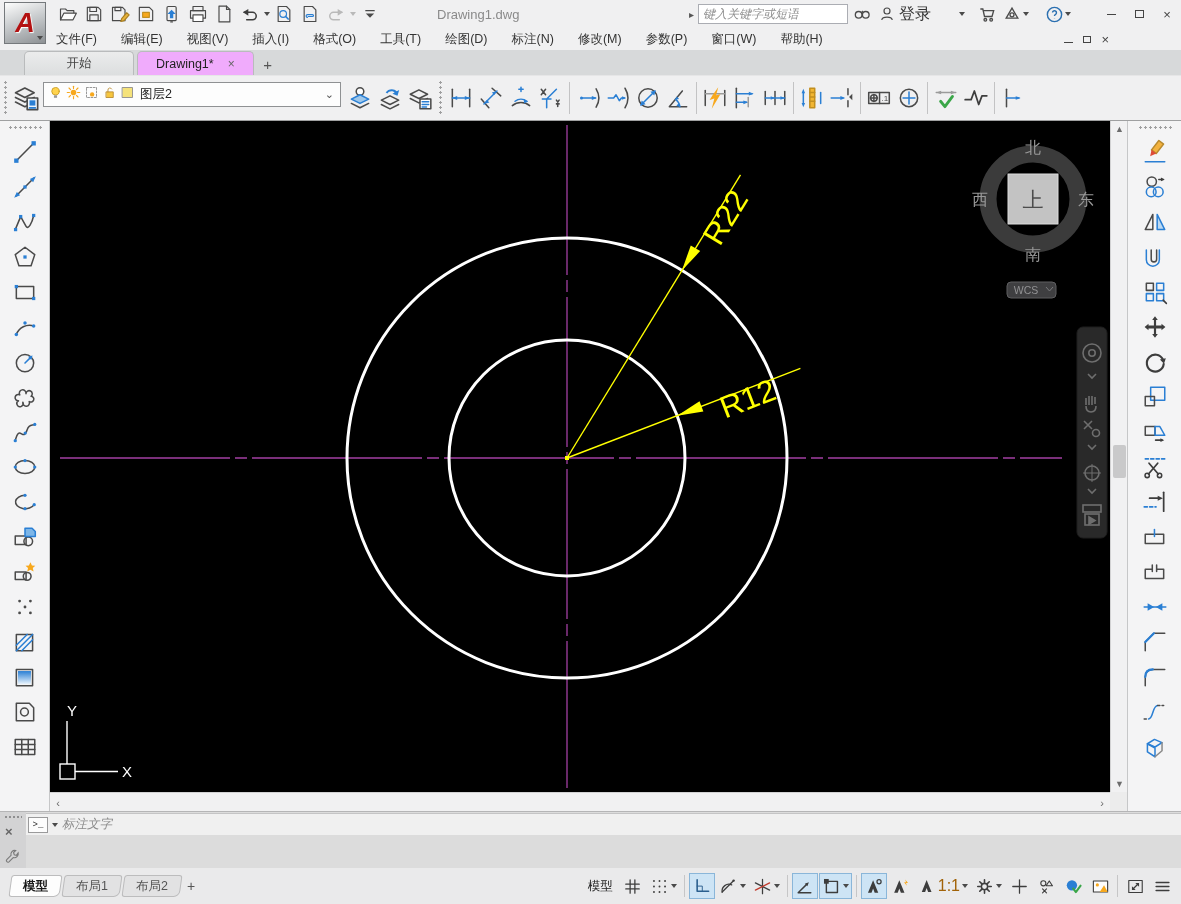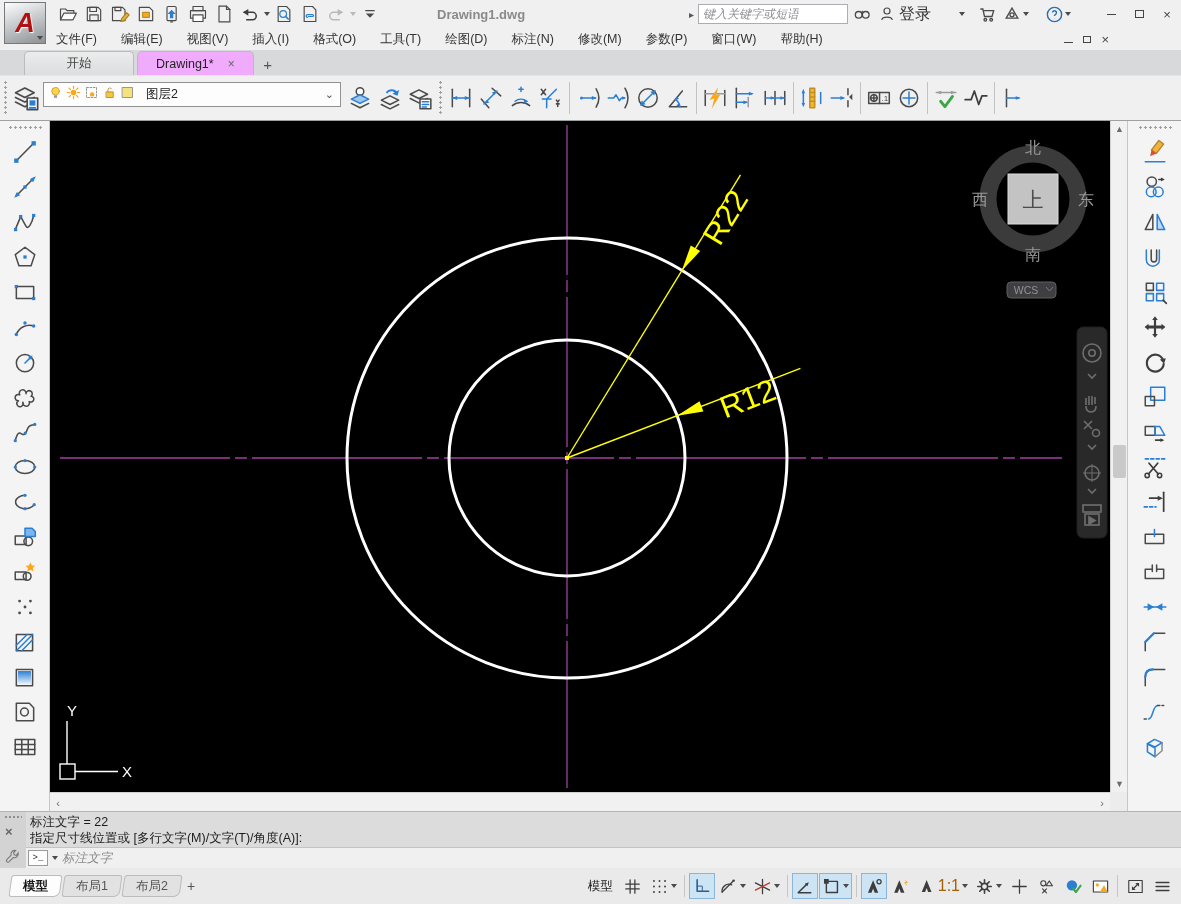--- a/index.html
+++ b/index.html
@@ -9,21 +9,21 @@
   
   #titlebar{position:absolute;top:0;left:0;width:1181px;height:28px;background:#f0f0f1;display:flex;align-items:center;}
   #logo{position:absolute;top:2px;left:4px;width:42px;height:42px;z-index:9;background:linear-gradient(160deg,#fdfdfd 0%,#c9ccce 45%,#8d9194 100%);border:1px solid #75797c;display:flex;align-items:center;justify-content:center;}
   #logo .a{font-size:27px;font-weight:bold;color:#b31111;font-style:italic;text-shadow:1px 1px 1px #fff;}
   #logo .lc{position:absolute;right:2px;bottom:3px;}
   .caret{width:0;height:0;border-left:3.5px solid transparent;border-right:3.5px solid transparent;border-top:4px solid #4a4a4a;display:inline-block;}
   .caret.lt{border-top-color:#b9b9b9;}
   #qat{display:flex;align-items:center;gap:2px;margin-left:56px;}
   .qbtn{width:24px;height:24px;display:flex;align-items:center;justify-content:center;}
   .qbtn svg{display:block;}
-  #win-title{position:absolute;left:437px;top:7px;color:#8a8a8a;font-size:13px;font-weight:bold;}
+  #win-title{position:absolute;left:437px;top:7px;color:#8a8a8a;font-size:13px;}
   #tb-right{position:absolute;right:0;top:0;height:28px;display:flex;align-items:center;}
   #expander{color:#555;font-size:10px;margin-right:4px;}
   #search-box{width:150px;height:20px;background:#fff;border:1px solid #abadb3;display:flex;align-items:center;padding:0 4px;}
   #search-box span{font-style:italic;color:#8f8f8f;font-size:12px;white-space:nowrap;overflow:hidden;}
   .tb-ic{width:22px;height:22px;display:flex;align-items:center;justify-content:center;margin-left:3px;}
   #signin-label{font-size:16px;color:#333;margin:0 2px 0 1px;}
   .winbtn{width:28px;height:22px;display:flex;align-items:center;justify-content:center;color:#444;}
   .wb-min{width:9px;height:1px;background:#444;display:inline-block;}
   .wb-max{width:9px;height:8px;border:1px solid #444;display:inline-block;}
   .wb-close{font-size:13px;line-height:1;}
@@ -42,21 +42,21 @@
   .ftab .closex{color:#666;font-size:12px;}
   #newtab{width:22px;height:22px;display:flex;align-items:center;justify-content:center;color:#555;font-size:15px;}
 
   
   #toolbar-top{position:absolute;top:76px;left:0;width:1181px;height:45px;background:#f0f0f1;border-bottom:1px solid #9fa0a1;display:flex;align-items:center;overflow:hidden;}
   .grip{width:5px;height:36px;background-image:radial-gradient(circle,#9f9fa0 1px,rgba(0,0,0,0) 1.2px);background-size:5px 5px;margin:0 3px;flex:none;}
   .tbtn{width:30px;height:36px;display:flex;align-items:center;justify-content:center;flex:none;}
   .tbtn svg{display:block;}
   .tsep{width:1px;height:32px;background:#c3c3c4;margin:0 3px;flex:none;}
   #layer-combo{width:298px;height:25px;background:#fdfdfd;border:1px solid #8f9193;display:flex;align-items:center;padding:0 4px;gap:3px;flex:none;margin:0 4px 8px 2px;align-self:center;}
-  #layer-combo .name{font-size:12.5px;color:#222;margin-left:8px;flex:1;}
+  #layer-combo .name{font-size:12.5px;color:#222;margin-left:2px;flex:1;}
   #layer-combo .chev{color:#555;font-size:11px;padding-right:2px;}
 
   
   #draw-toolbar{position:absolute;top:121px;left:0;width:50px;height:690px;background:#f4f4f5;border-right:1px solid #c6c7c8;display:flex;flex-direction:column;align-items:center;overflow:hidden;}
   #modify-toolbar{position:absolute;top:121px;left:1127px;width:54px;height:690px;background:#f4f4f5;border-left:1px solid #c6c7c8;display:flex;flex-direction:column;align-items:center;overflow:hidden;}
   .hgrip{width:34px;height:5px;background-image:radial-gradient(circle,#9f9fa0 1px,rgba(0,0,0,0) 1.2px);background-size:5px 5px;margin:4px 0 4px 0;flex:none;}
   .vbtn{width:34px;height:35px;display:flex;align-items:center;justify-content:center;flex:none;}
 
   #canvas{position:absolute;top:121px;left:50px;width:1060px;height:671px;background:#000;}
   #canvas svg{display:block;}
@@ -841,24 +841,20 @@
   <div id="cmd-rail">
     <div class="dots"></div>
     <div id="cmd-close">×</div>
     <div id="cmd-wrench">
       <svg width="17" height="17" viewBox="0 0 24 24">
           <path d="M20 7 a5.5 5.5 0 0 1-7 6.5 L7 19.5 a2.2 2.2 0 0 1-3.1-3.1 L9.9 10.4 A5.5 5.5 0 0 1 16.5 3.5 l-3 3 1 3 3 1 z" fill="none" stroke="#7a7a7a" stroke-width="1.6"></path>
         </svg>
     </div>
   </div>
   <div id="cmd-main">
-    <div id="cmd-history">
-      <div>标注文字 = 22</div>
-      <div>指定尺寸线位置或 [多行文字(M)/文字(T)/角度(A)]:</div>
-    </div>
     <div id="cmd-input-row">
       <span id="cmd-prompt-icon">&gt;_</span>
       <span class="caret"></span>
       <span id="cmd-placeholder">标注文字</span>
     </div>
   </div>
 </div>
 
 <div id="statusbar">
   <div id="layout-tabs">

